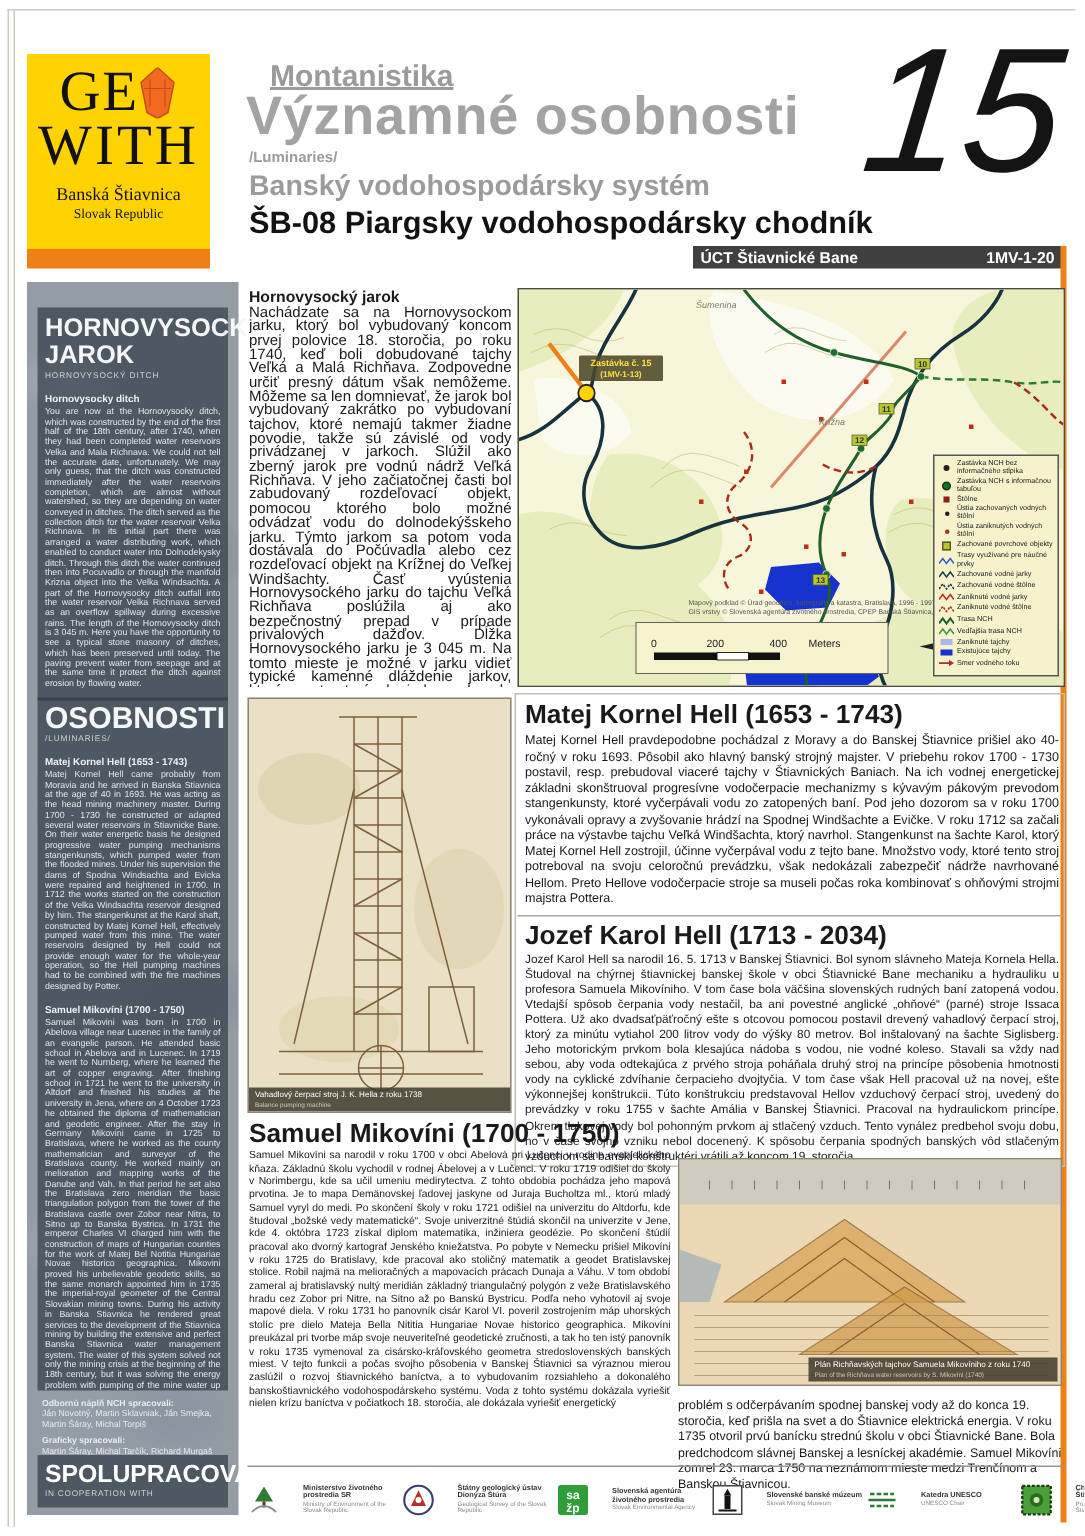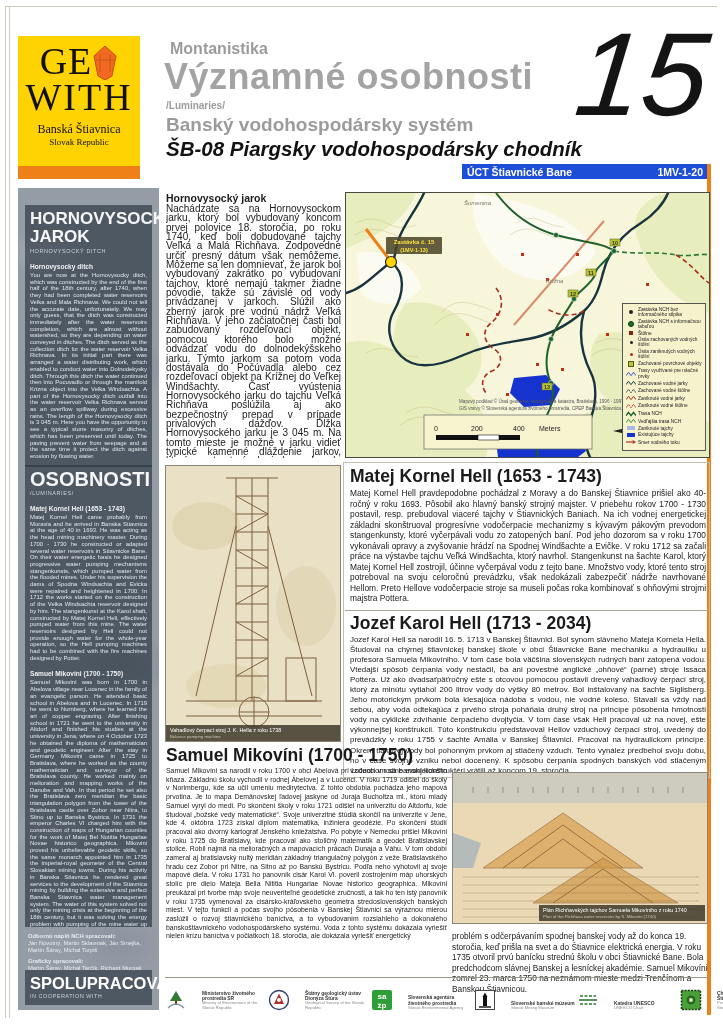--- a/index.html
+++ b/index.html
@@ -11,25 +11,25 @@
   
   #logo-box{left:18px;top:36px;width:122px;height:130px;background:#FFD300;text-align:center;
             font-family:"Liberation Serif",serif;color:#111;}
   #logo-row1{margin-top:6px;font-size:38px;line-height:38px;letter-spacing:1px;}
   #logo-row1 svg{vertical-align:-6px;}
   #logo-row2{font-size:38px;line-height:34px;letter-spacing:2px;}
   #logo-city{margin-top:8px;font-size:12px;}
   #logo-country{font-size:9px;}
   #logo-strip{left:18px;top:166px;width:122px;height:13px;}
   .grey-h{color:#9b9b9b;font-weight:bold;}
-  #kicker{left:170px;top:40px;font-size:16px;}
+  #kicker{left:180px;top:40px;font-size:20px;text-decoration:underline;}
   #main-title{left:164px;top:56px;font-size:36px;color:#a3a3a3;font-weight:bold;letter-spacing:0.5px;}
   #luminaries{left:166px;top:100px;font-size:10px;}
   #system{left:166px;top:114px;font-size:19px;}
-  #trail{left:166px;top:137px;font-size:20.5px;font-weight:bold;color:#121212;font-style:italic;}
+  #trail{left:166px;top:137px;font-size:20.5px;font-weight:bold;color:#121212;}
   #panel-number{left:575px;top:14px;width:135px;font-size:118px;line-height:120px;font-style:italic;
                 transform:skewX(-6deg);text-align:center;color:#141414;}
   #loc-bar{left:462px;top:164px;width:246px;height:15px;display:flex;justify-content:space-between;
            align-items:center;padding:0 5px;box-sizing:border-box;color:#fff;font-size:10.5px;font-weight:bold;}
   #orange-edge{left:707px;top:164px;width:4px;height:851px;}
   
   #sidebar{left:18px;top:188px;width:141px;height:822px;
     background:
       radial-gradient(ellipse 60px 40px at 20% 8%,  #aab1ba 0%, rgba(170,177,186,0) 60%),
       radial-gradient(ellipse 80px 50px at 70% 22%, #7f8893 0%, rgba(127,136,147,0) 65%),
@@ -85,21 +85,21 @@
   .lg-row{display:flex;align-items:center;gap:2px;margin-bottom:1.6px;}
   .lg-sym{flex:0 0 10px;display:flex;justify-content:center;}
   .lg-lab{font-size:4.8px;line-height:5.1px;color:#222;}
   .dot{width:4px;height:4px;border-radius:50%;}
   .sq{width:4px;height:4px;}
   .bar{width:8px;height:4px;}
   
   #foot-rule{left:165px;top:977px;width:545px;height:1px;background:#9a968a;}
   #logos{left:165px;top:981px;width:545px;height:38px;display:flex;align-items:center;
          justify-content:space-between;}
-  .logo-item{display:flex;align-items:flex-end;gap:15px;}
+  .logo-item{display:flex;align-items:center;gap:15px;}
   .logo-lab{width:66px;}
   .logo-sk{font-size:4.9px;line-height:5.4px;font-weight:bold;color:#333;}
   .logo-en{font-size:4.2px;line-height:4.8px;color:#8a8a8a;}
 </style>
 </head>
 <body>
 
 <div id="page">
 
   <div class="abs frameline" style="left:5px;top:6px;width:712px;height:1px;"></div>
@@ -118,21 +118,21 @@
     <div id="logo-country">Slovak Republic</div>
   </div>
   <div class="abs" id="logo-strip" style="background:#EF8018;"></div>
 
   <div class="abs grey-h" id="kicker">Montanistika</div>
   <div class="abs" id="main-title">Významné osobnosti</div>
   <div class="abs grey-h" id="luminaries">/Luminaries/</div>
   <div class="abs grey-h" id="system">Banský vodohospodársky systém</div>
   <div class="abs" id="trail">ŠB-08 Piargsky vodohospodársky chodník</div>
   <div class="abs" id="panel-number">15</div>
-  <div class="abs" id="loc-bar" style="background:#1d4ed8;">
+  <div class="abs" id="loc-bar" style="background:#404040;">
     <span>ÚCT Štiavnické Bane</span>
     <span>1MV-1-20</span>
   </div>
   <div class="abs" id="orange-edge" style="background:#EF8018;"></div>
 
   <div class="abs" id="sidebar">
     <div class="side-panel" style="top:17px;">
       <div class="side-title">HORNOVYSOCKÝ JAROK</div>
       <div class="side-sub">HORNOVYSOCKÝ DITCH</div>
       <div class="side-head">Hornovysocky ditch</div>

